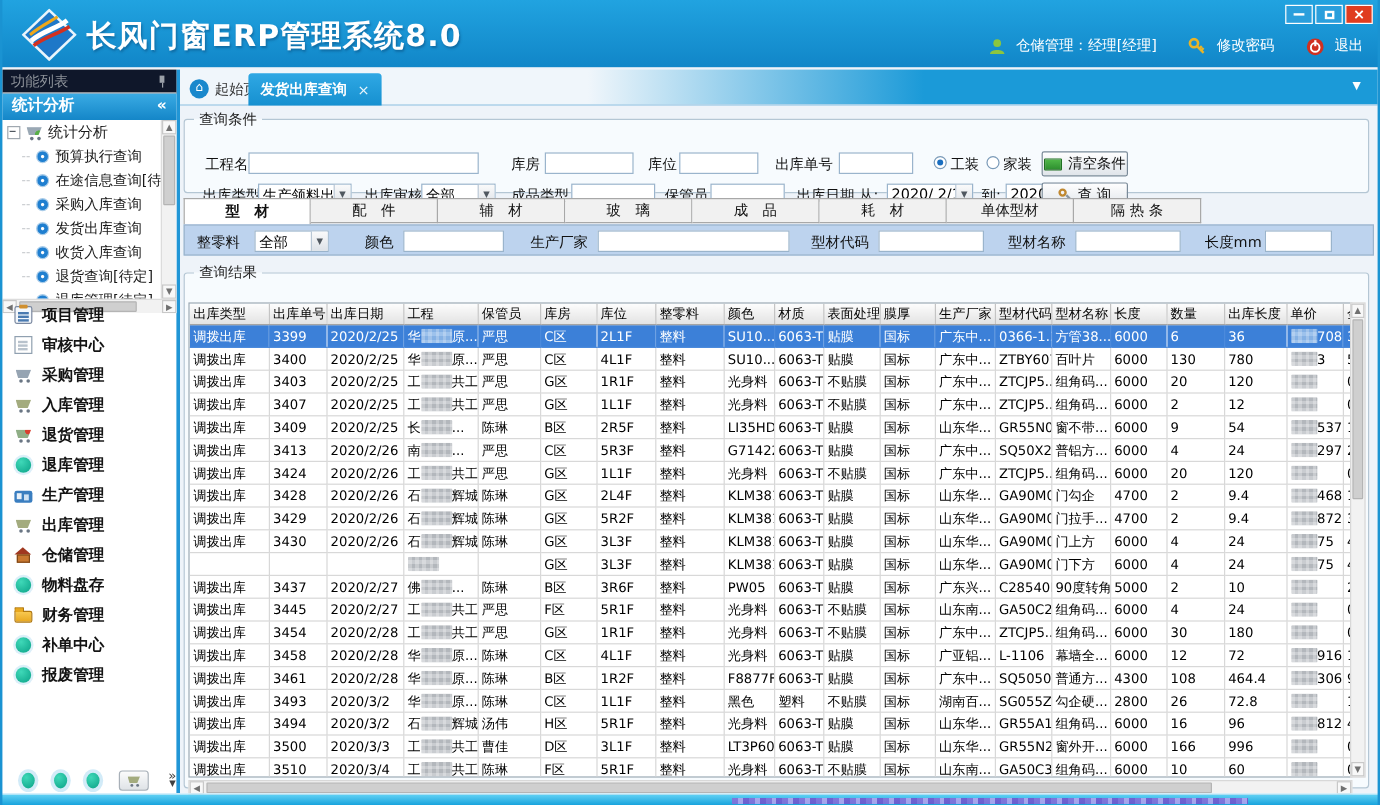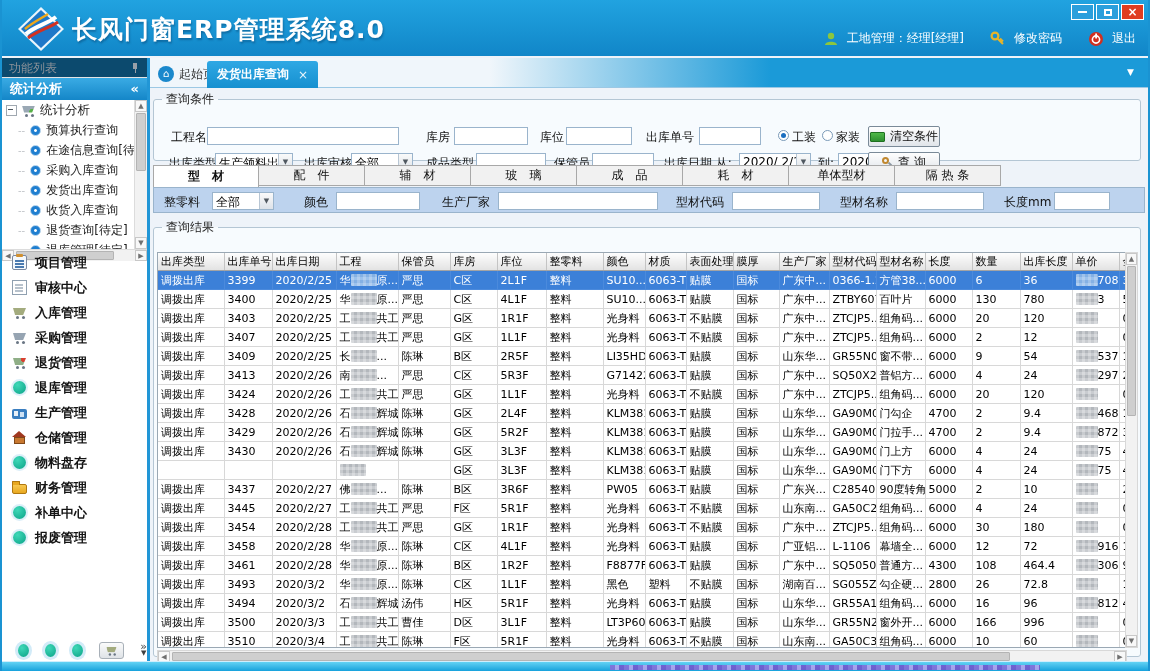--- a/index.html
+++ b/index.html
@@ -19,21 +19,21 @@
   .wb .bar{width:9px;height:2px;background:#fff;}
   .wb .sq{width:8px;height:7px;border:2px solid #fff;box-sizing:border-box;}
   .userbar{position:absolute;right:14px;top:30px;display:flex;align-items:center;gap:8px;color:#fff;font-size:12px;white-space:nowrap;}
   .userbar .gap{width:10px;}
   .ic-person{width:16px;height:16px;display:inline-block;}
   .ic-key{width:16px;height:16px;display:inline-block;}
   .ic-power{width:16px;height:16px;display:inline-block;}
 
   
   .sidebar{position:absolute;left:2px;top:58px;width:145px;height:603px;background:#fff;border-right:3px solid #2196d6;box-sizing:content-box;}
-  .func-header{position:absolute;left:0;top:0;width:145px;height:20px;background:#0c4a6e;border-bottom:1px solid #e4e4e4;color:#8d9299;font-size:12px;line-height:20px;padding-left:7px;box-sizing:border-box;}
+  .func-header{position:absolute;left:0;top:0;width:145px;height:20px;background:#0f172a;border-bottom:1px solid #e4e4e4;color:#8d9299;font-size:12px;line-height:20px;padding-left:7px;box-sizing:border-box;}
   .pin{position:absolute;right:8px;top:5px;width:8px;height:10px;}
   .pin::before{content:'';position:absolute;left:2px;top:0;width:4px;height:6px;background:#9aa0a8;}
   .pin::after{content:'';position:absolute;left:3.5px;top:6px;width:1px;height:4px;background:#9aa0a8;}
   .sec-header{position:absolute;left:0;top:20px;width:145px;height:22px;background:linear-gradient(#3aabe4,#1486c8);color:#fff;font-size:13px;font-weight:bold;line-height:22px;padding-left:8px;box-sizing:border-box;}
   .sec-header .collapse{position:absolute;right:8px;top:0;font-weight:bold;}
   .tree-panel{position:absolute;left:0;top:42px;width:145px;height:161px;background:#fff;overflow:hidden;}
   .tree-list{position:absolute;left:0;top:0;width:132px;height:149px;overflow:hidden;}
   .tree-row{height:20px;display:flex;align-items:center;font-size:12px;color:#1a1a1a;white-space:nowrap;}
   .tree-row.root{padding-left:4px;gap:4px;font-size:12.5px;}
   .tree-row.item{padding-left:16px;gap:5px;}
@@ -149,21 +149,21 @@
         </div>
       <div class="wb closeb">×</div>
     </div>
     <div class="userbar">
       <span class="ic-person">
         <svg width="16" height="16" viewBox="0 0 16 16">
             <circle cx="8" cy="5" r="3.2" fill="#8cc63e"></circle>
             <path d="M2 14 C2 9.5,14 9.5,14 14 Z" fill="#8cc63e"></path>
           </svg>
       </span>
-      <span>工地管理：经理[经理]</span>
+      <span>仓储管理：经理[经理]</span>
       <span class="gap"></span>
       <span class="ic-key">
         <svg width="16" height="16" viewBox="0 0 16 16">
             <circle cx="5" cy="5" r="3.4" fill="none" stroke="#e8b428" stroke-width="2.2"></circle>
             <path d="M7.5 7.5 L13 13 M11 11 L13 9 M9.5 9.5 L11.5 7.5" stroke="#e8b428" stroke-width="2" fill="none"></path>
           </svg>
       </span>
       <span>修改密码</span>
       <span class="gap"></span>
       <span class="ic-power">
@@ -243,38 +243,42 @@
     <div class="modules" id="modules">
         <div class="mod-item">
           <span class="mi clipboard-icon"></span>
           <span>项目管理</span>
         </div>
         <div class="mod-item">
           <span class="mi note-icon"></span>
           <span>审核中心</span>
         </div>
         <div class="mod-item">
+          <span class="mi cart-icon"></span>
+          <span>采购管理</span>
+        </div>
+        <div class="mod-item">
           <span class="mi cart-in-icon"></span>
           <span>入库管理</span>
         </div>
         <div class="mod-item">
-          <span class="mi cart-icon"></span>
-          <span>采购管理</span>
-        </div>
-        <div class="mod-item">
           <span class="mi cart-return-icon"></span>
           <span>退货管理</span>
         </div>
         <div class="mod-item">
           <span class="mi dot-icon"></span>
           <span>退库管理</span>
         </div>
         <div class="mod-item">
           <span class="mi factory-icon"></span>
           <span>生产管理</span>
+        </div>
+        <div class="mod-item">
+          <span class="mi cart-out-icon"></span>
+          <span>出库管理</span>
         </div>
         <div class="mod-item">
           <span class="mi warehouse-icon"></span>
           <span>仓储管理</span>
         </div>
         <div class="mod-item">
           <span class="mi dot-icon"></span>
           <span>物料盘存</span>
         </div>
         <div class="mod-item">

